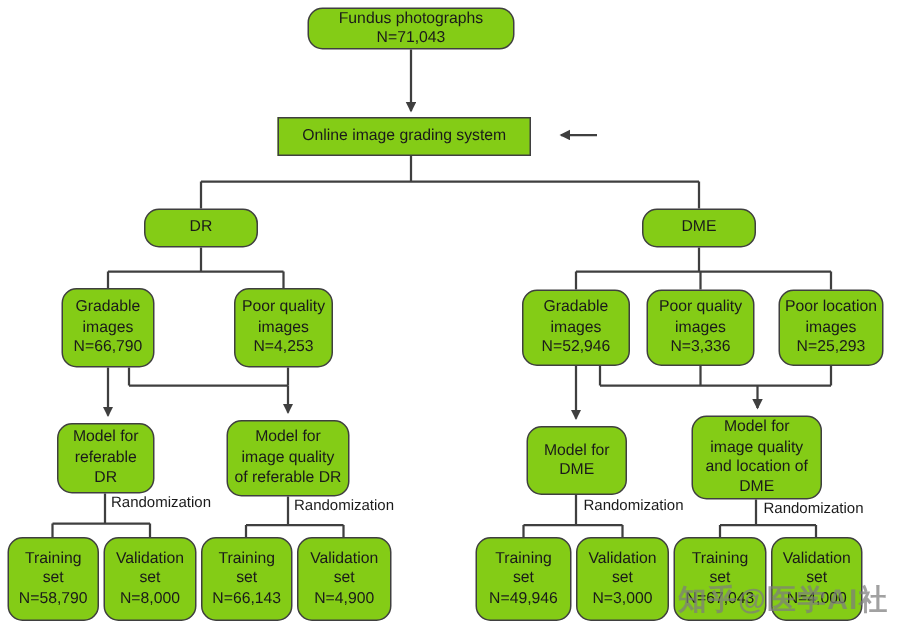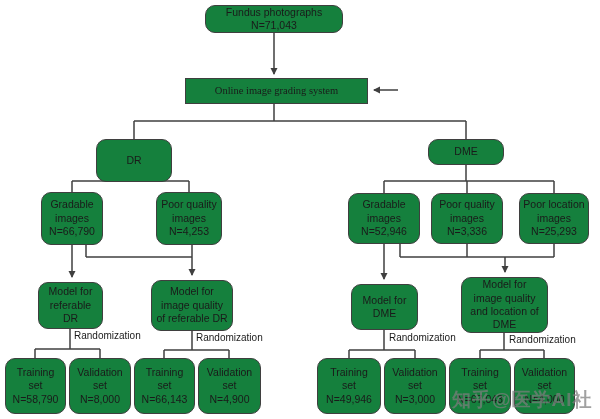--- a/index.html
+++ b/index.html
@@ -3,38 +3,38 @@
 <meta charset="utf-8">
 <style>
   html,body{margin:0;padding:0;background:#ffffff;}
   #canvas{
     position:relative;width:600px;height:419px;background:#ffffff;overflow:hidden;
     font-family:"Liberation Sans", sans-serif;color:#1a1a1a;
   }
   #wires{position:absolute;left:0;top:0;width:600px;height:419px;z-index:0;}
   .node{
     position:absolute;z-index:1;box-sizing:border-box;
-    border:1.5px solid #3f3f3f;background:#15803d;border-radius:10px;
+    border:1.5px solid #3f3f3f;background:#84cc16;border-radius:10px;
     display:flex;align-items:center;justify-content:center;text-align:center;
     font-size:10.5px;line-height:1.28;white-space:pre-line;padding:1px 2px;
   }
   .rect{border-radius:0;}
   .ellipse{border-radius:50%;}
   .flabel{
     position:absolute;z-index:1;font-size:10px;line-height:1;color:#1a1a1a;white-space:nowrap;
   }
   .watermark{
     position:absolute;z-index:2;font-size:19px;letter-spacing:1px;
     color:rgba(125,125,125,0.72);white-space:nowrap;font-weight:bold;
   }
   
   .n-fundus            {left:205px;top:5px;  width:138px;height:28px;}
-  .n-grading           {left:185px;top:78px; width:183px;height:26px;font-family:Liberation Serif, serif;}
+  .n-grading           {left:185px;top:78px; width:169px;height:26px;}
   .n-graders           {left:398px;top:70px; width:147px;height:39px;font-size:10.5px;}
-  .n-dr                {left:96px; top:139px;width:76px; height:43px;}
+  .n-dr                {left:96px; top:139px;width:76px; height:26px;}
   .n-dme               {left:428px;top:139px;width:76px; height:26px;}
   .n-gradable-dr       {left:41px; top:192px;width:62px; height:53px;}
   .n-poor-quality-dr   {left:156px;top:192px;width:66px; height:53px;}
   .n-gradable-dme      {left:348px;top:193px;width:72px; height:51px;}
   .n-poor-quality-dme  {left:431px;top:193px;width:72px; height:51px;}
   .n-poor-location-dme {left:519px;top:193px;width:70px; height:51px;}
   .n-model-dr          {left:38px; top:282px;width:65px; height:47px;}
   .n-model-quality-dr  {left:151px;top:280px;width:82px; height:51px;}
   .n-model-dme         {left:351px;top:284px;width:67px; height:46px;}
   .n-model-quality-dme {left:461px;top:277px;width:87px; height:56px;}

